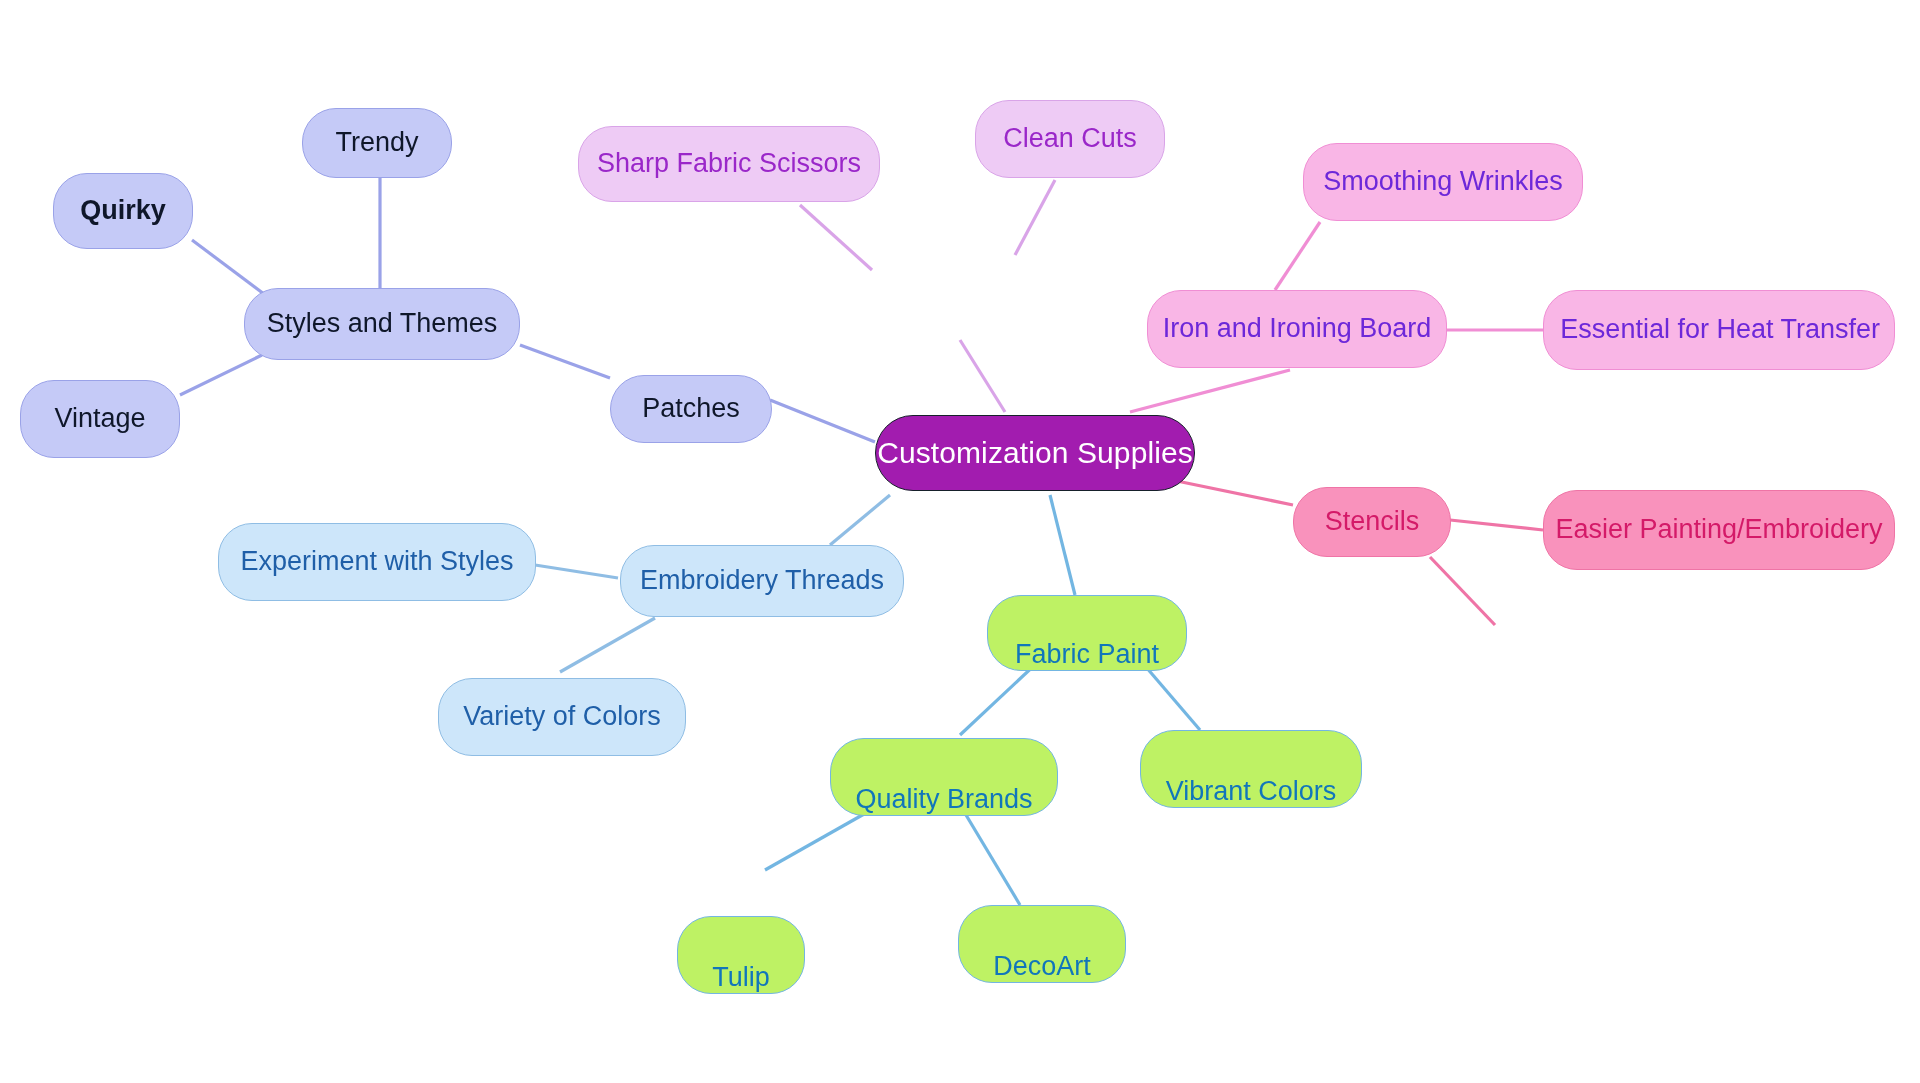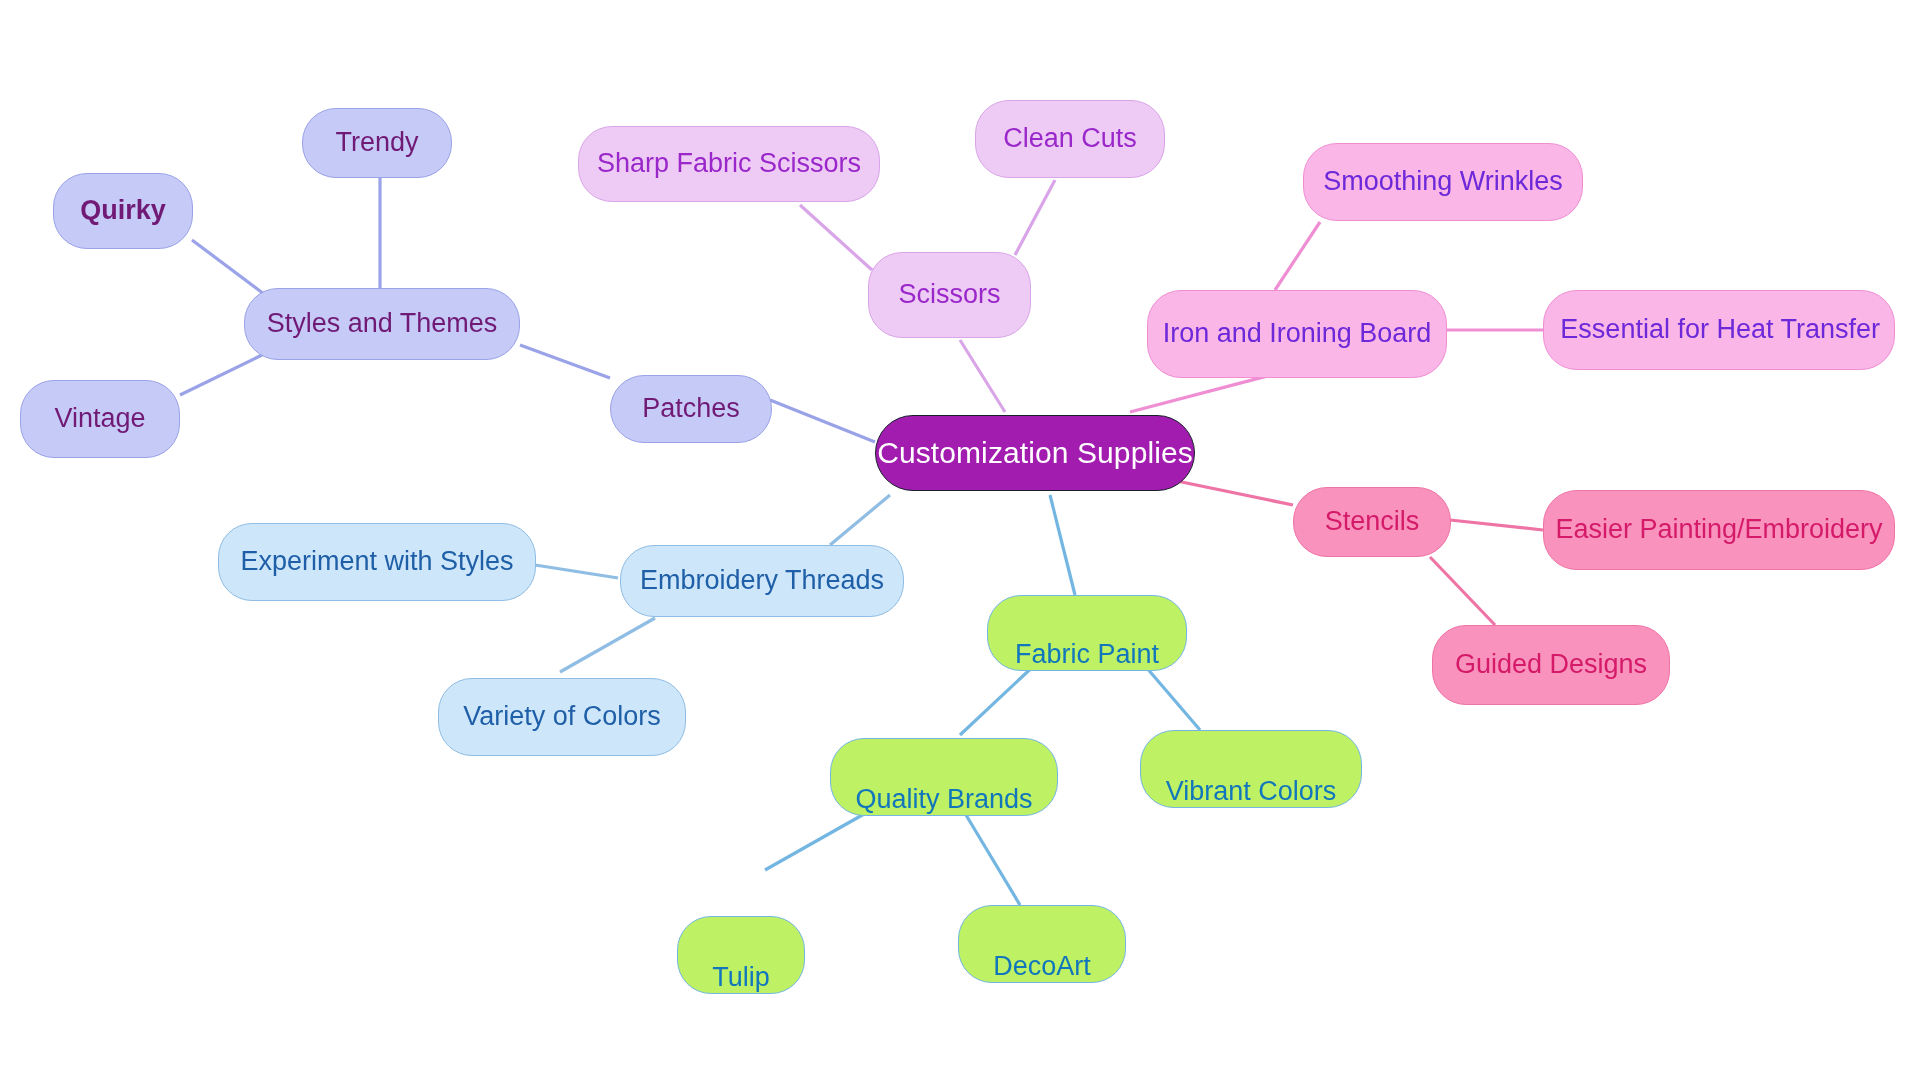--- a/index.html
+++ b/index.html
@@ -47,21 +47,21 @@
     border-color: #16202a;
     color: #ffffff;
     font-size: 30px;
     border-radius: 40px;
     letter-spacing: 0.1px;
   }
   
   .c-lav {
     background: #c5caf7;
     border-color: #9aa2e8;
-    color: #701a75;
+    color: #0f172a;
     font-size: 27px;
     border-radius: 34px;
   }
   
   .c-orchid {
     background: #eecbf5;
     border-color: #d9a4e8;
     color: #9a27c9;
     font-size: 27px;
     border-radius: 34px;
@@ -154,55 +154,49 @@
   </div>
 
   <div class="node c-lav" style="left:53px; top:173px; width:140px; height:76px;font-weight:bold;">
     <span class="node-label">Quirky</span>
   </div>
 
   <div class="node c-lav" style="left:20px; top:380px; width:160px; height:78px;">
     <span class="node-label">Vintage</span>
   </div>
 
-  <div class="node c-orchid" style="left:868px; top:252px; width:163px; height:86px;">
-    <span class="node-label">Scissors</span>
-  </div>
 
   <div class="node c-orchid" style="left:578px; top:126px; width:302px; height:76px;">
     <span class="node-label">Sharp Fabric Scissors</span>
   </div>
 
   <div class="node c-orchid" style="left:975px; top:100px; width:190px; height:78px;">
     <span class="node-label">Clean Cuts</span>
   </div>
 
-  <div class="node c-pink" style="left:1147px; top:290px; width:300px; height:88px;justify-content:center;">
+  <div class="node c-pink" style="left:1147px; top:290px; width:300px; height:78px;justify-content:center;">
     <span class="node-label">Iron and Ironing Board</span>
   </div>
 
   <div class="node c-pink" style="left:1303px; top:143px; width:280px; height:78px;">
     <span class="node-label">Smoothing Wrinkles</span>
   </div>
 
   <div class="node c-pink" style="left:1543px; top:290px; width:352px; height:80px;justify-content:flex-end;">
     <span class="node-label">Essential for Heat Transfer</span>
   </div>
 
   <div class="node c-rose" style="left:1293px; top:487px; width:158px; height:70px;">
     <span class="node-label">Stencils</span>
   </div>
 
   <div class="node c-rose" style="left:1543px; top:490px; width:352px; height:80px;">
     <span class="node-label">Easier Painting/Embroidery</span>
   </div>
 
-  <div class="node c-rose" style="left:1432px; top:625px; width:238px; height:80px;">
-    <span class="node-label">Guided Designs</span>
-  </div>
 
   <div class="node c-paleblue" style="left:620px; top:545px; width:284px; height:72px;">
     <span class="node-label">Embroidery Threads</span>
   </div>
 
   <div class="node c-paleblue" style="left:218px; top:523px; width:318px; height:78px;">
     <span class="node-label">Experiment with Styles</span>
   </div>
 
   <div class="node c-paleblue" style="left:438px; top:678px; width:248px; height:78px;">

